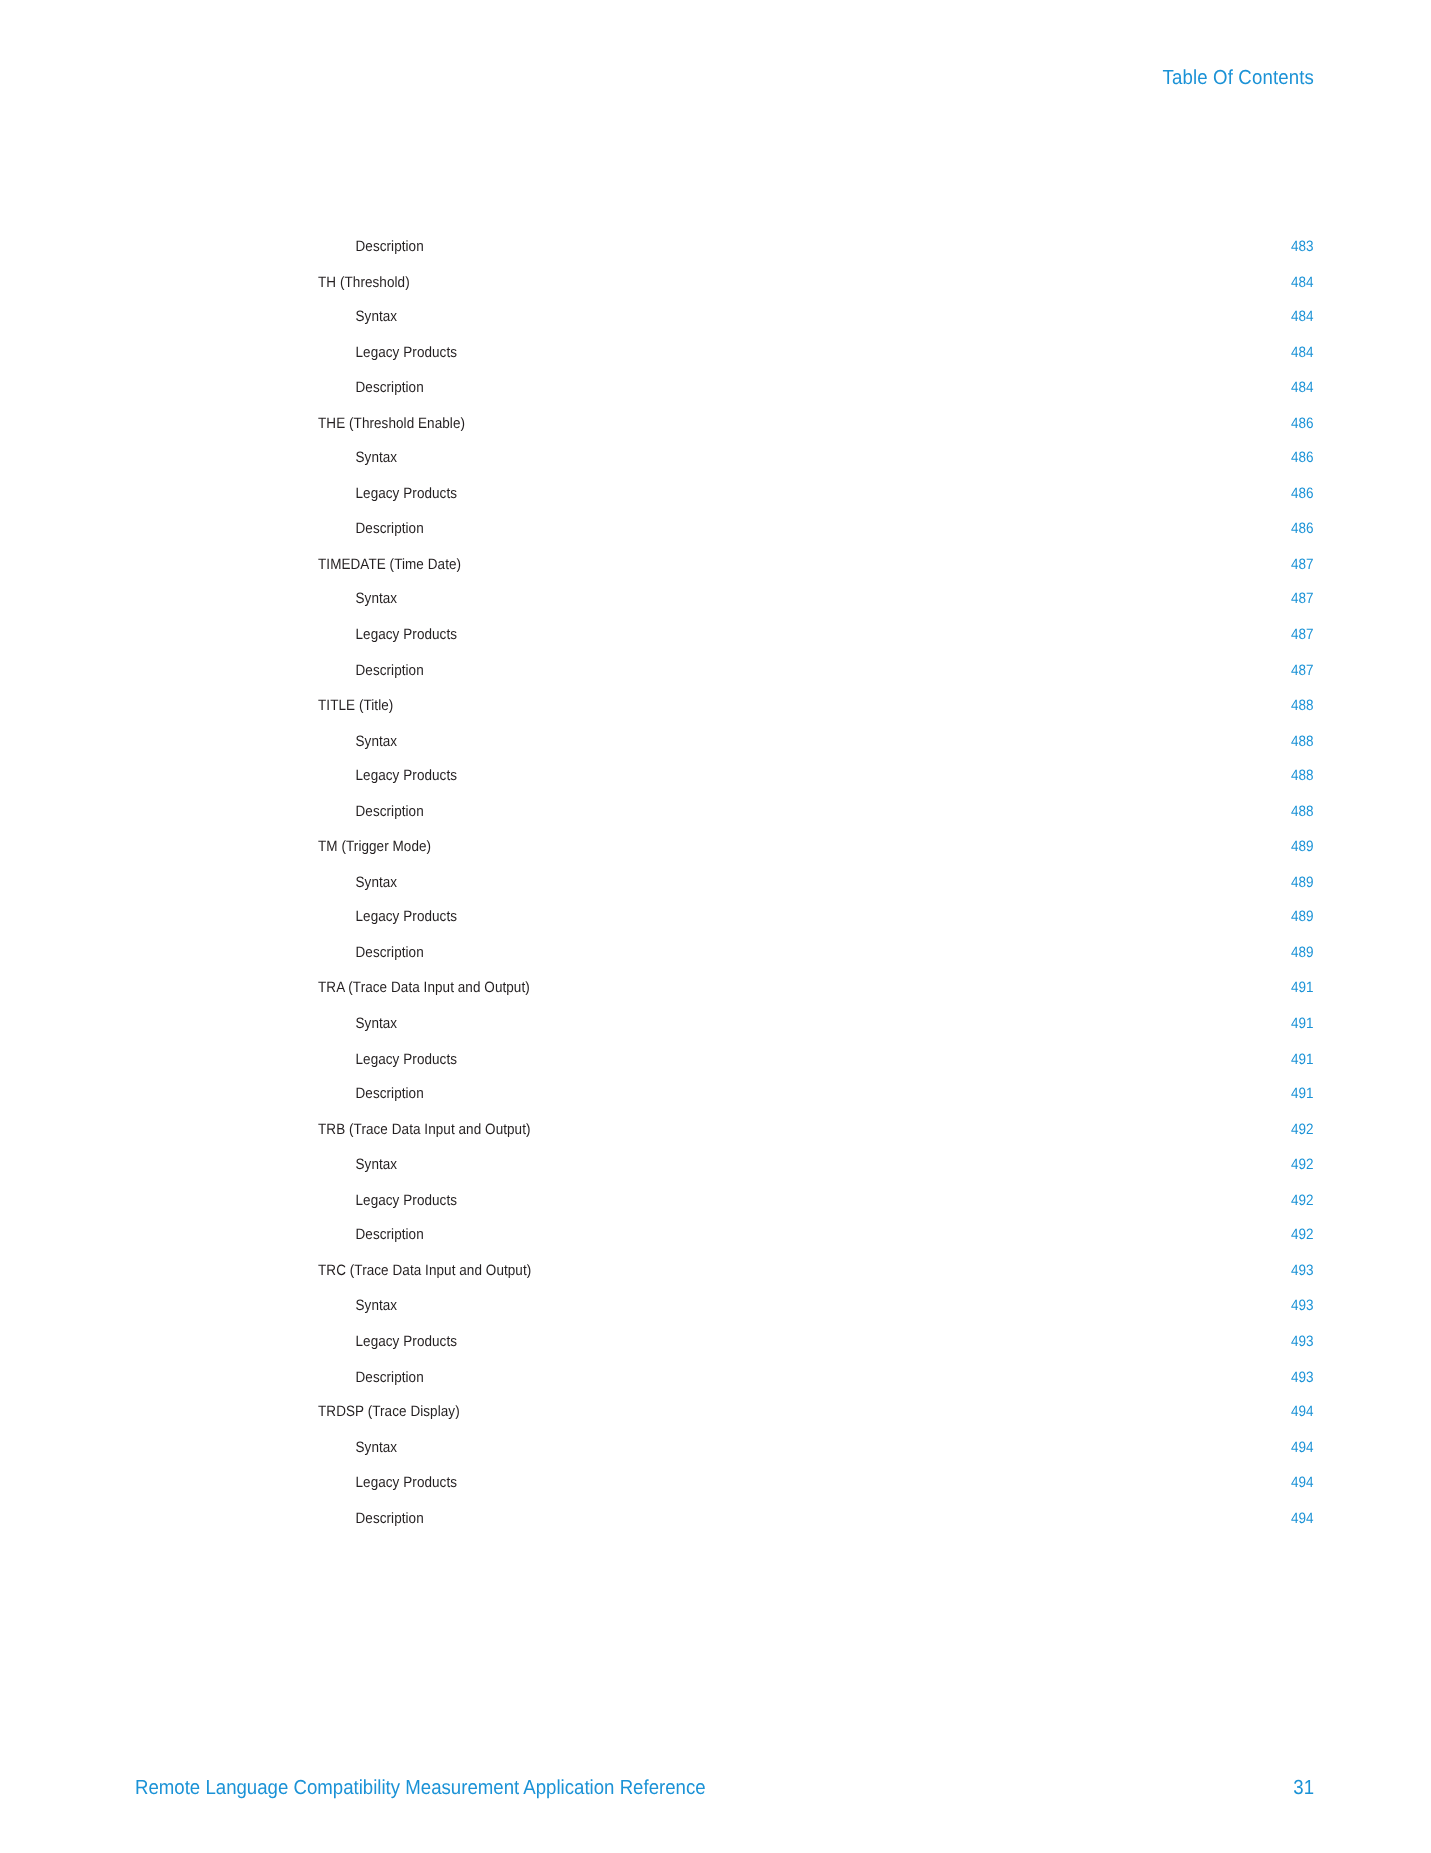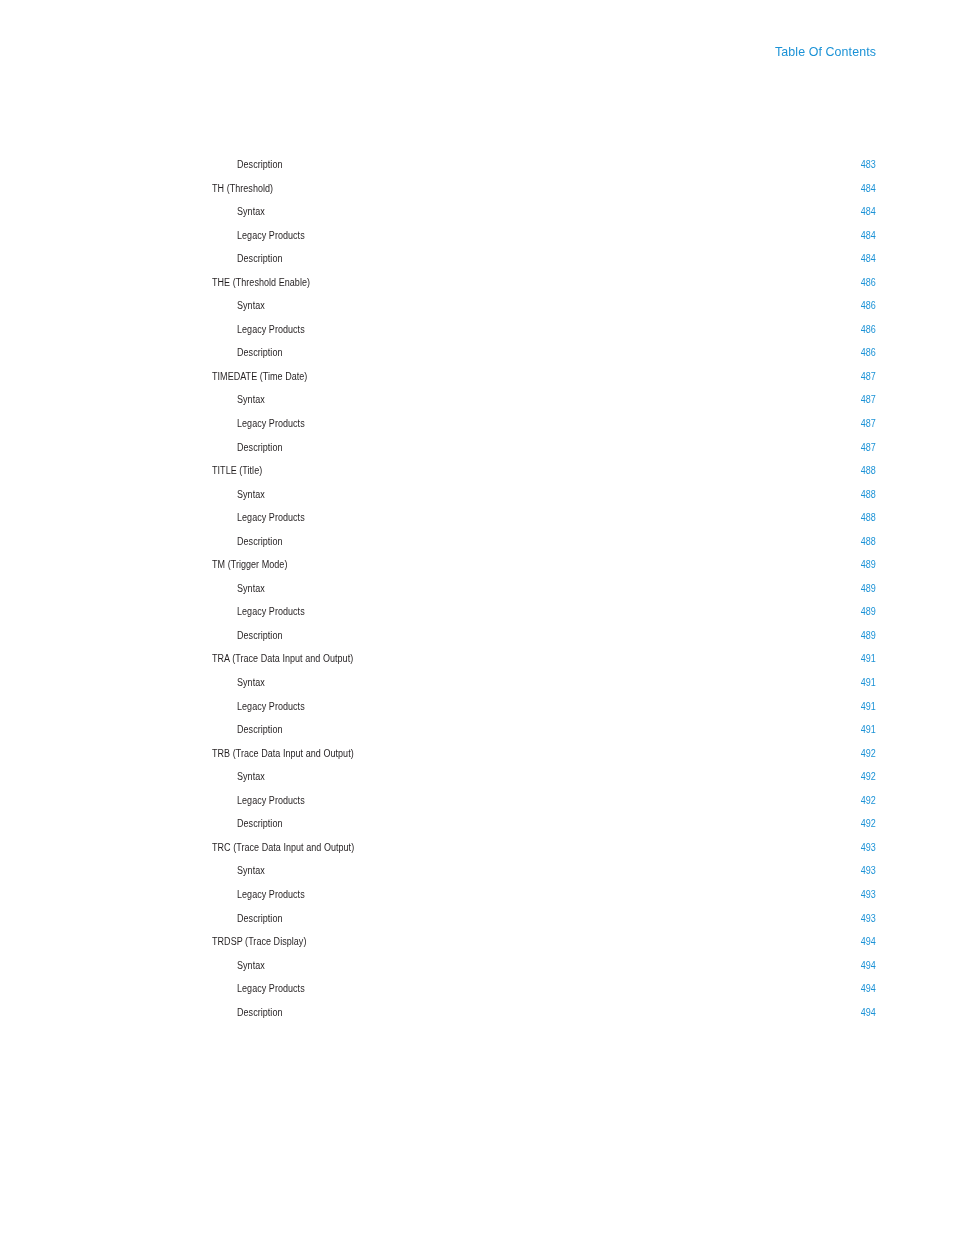--- a/index.html
+++ b/index.html
@@ -144,14 +144,18 @@
       <div class="toc-entry level-1"><span class="toc-title">TRC (Trace Data Input and Output)</span><span class="toc-page">493</span></div>
       <div class="toc-entry level-2"><span class="toc-title">Syntax</span><span class="toc-page">493</span></div>
       <div class="toc-entry level-2"><span class="toc-title">Legacy Products</span><span class="toc-page">493</span></div>
       <div class="toc-entry level-2"><span class="toc-title">Description</span><span class="toc-page">493</span></div>
       <div class="toc-entry level-1"><span class="toc-title">TRDSP (Trace Display)</span><span class="toc-page">494</span></div>
       <div class="toc-entry level-2"><span class="toc-title">Syntax</span><span class="toc-page">494</span></div>
       <div class="toc-entry level-2"><span class="toc-title">Legacy Products</span><span class="toc-page">494</span></div>
       <div class="toc-entry level-2"><span class="toc-title">Description</span><span class="toc-page">494</span></div>
     </div>
 
+  <div class="footer">
+    <span class="footer-title">Remote Language Compatibility Measurement Application Reference</span>
+    <span class="footer-page">31</span>
+  </div>
 
 </div>
 
 </body></html>

